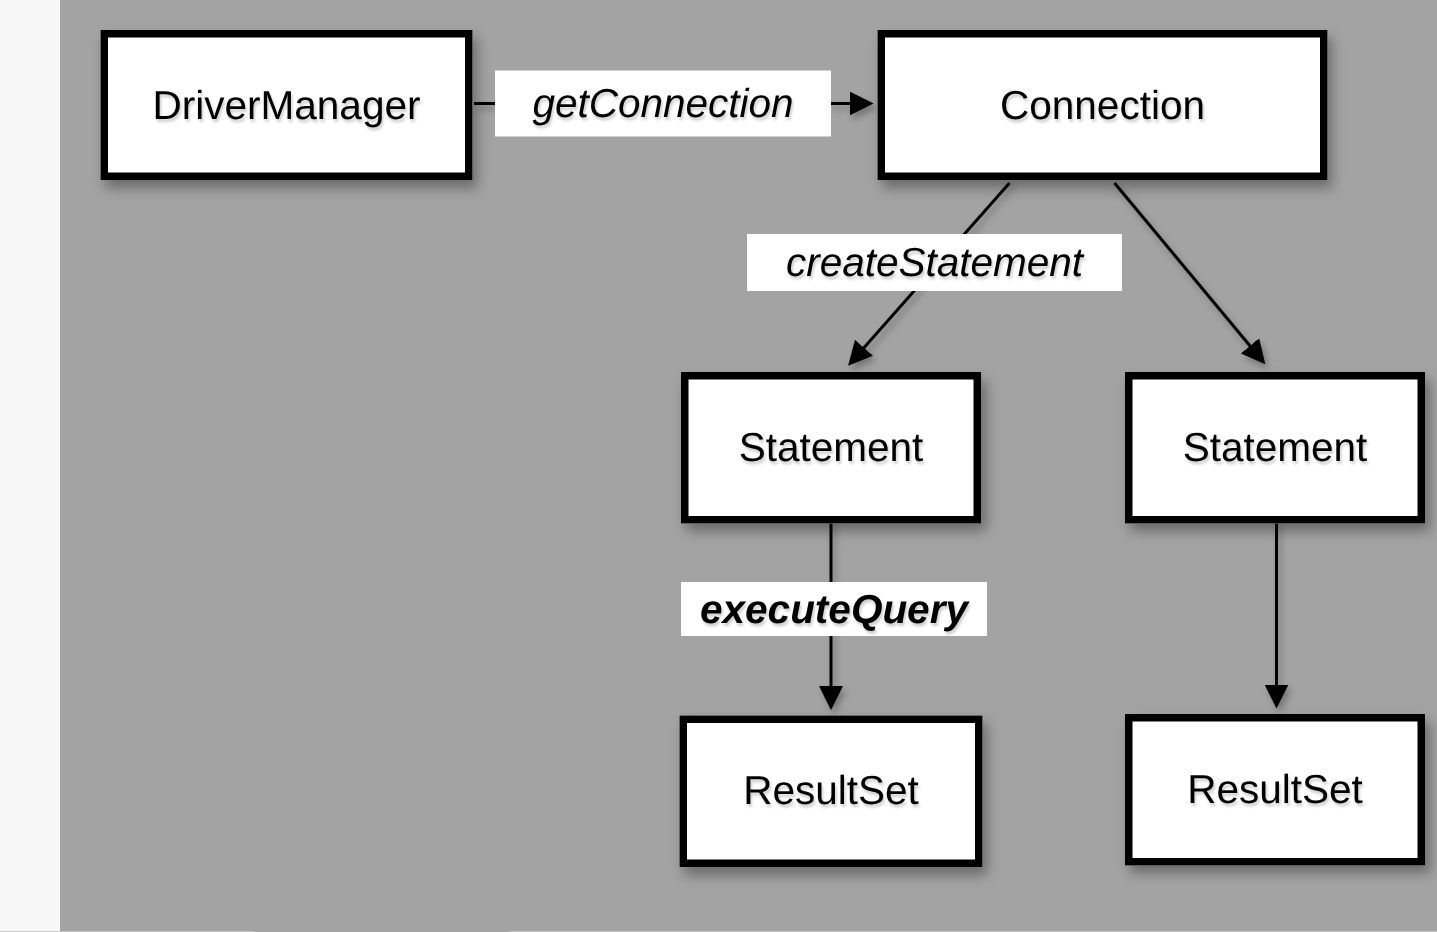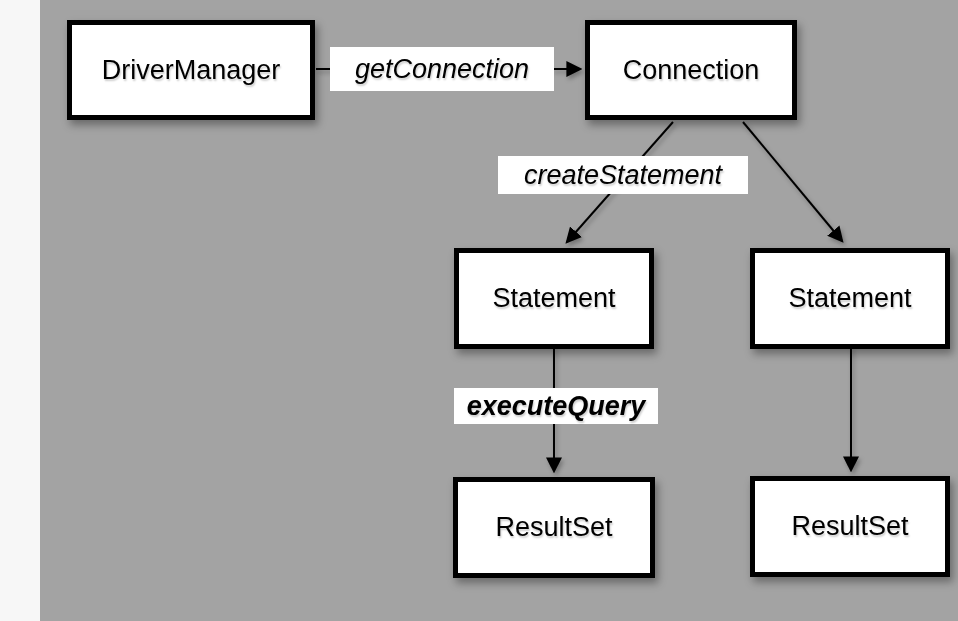--- a/index.html
+++ b/index.html
@@ -45,21 +45,21 @@
     align-items: center;
     justify-content: center;
     font-size: 27px;
     font-style: italic;
     color: #000000;
     text-shadow: 1px 2px 2px rgba(0,0,0,0.2);
     z-index: 2;
     white-space: nowrap;
   }
   #node-drivermanager   { left: 27px;  top: 20px;  width: 248px; height: 100px; }
-  #node-connection      { left: 545px; top: 20px;  width: 212px; height: 100px; }
+  #node-connection      { left: 545px; top: 20px;  width: 300px; height: 100px; }
   #node-statement-left  { left: 414px; top: 248px; width: 200px; height: 101px; }
   #node-statement-right { left: 710px; top: 248px; width: 200px; height: 101px; }
   #node-resultset-left  { left: 413px; top: 477px; width: 202px; height: 101px; }
   #node-resultset-right { left: 710px; top: 476px; width: 200px; height: 101px; }
   #label-getconnection   { left: 290px; top: 47px;  width: 224px; height: 44px; }
   #label-createstatement { left: 458px; top: 156px; width: 250px; height: 38px; }
   #label-executequery    { left: 414px; top: 388px; width: 204px; height: 36px; font-weight: bold; }
 </style>
 </head>
 <body>

